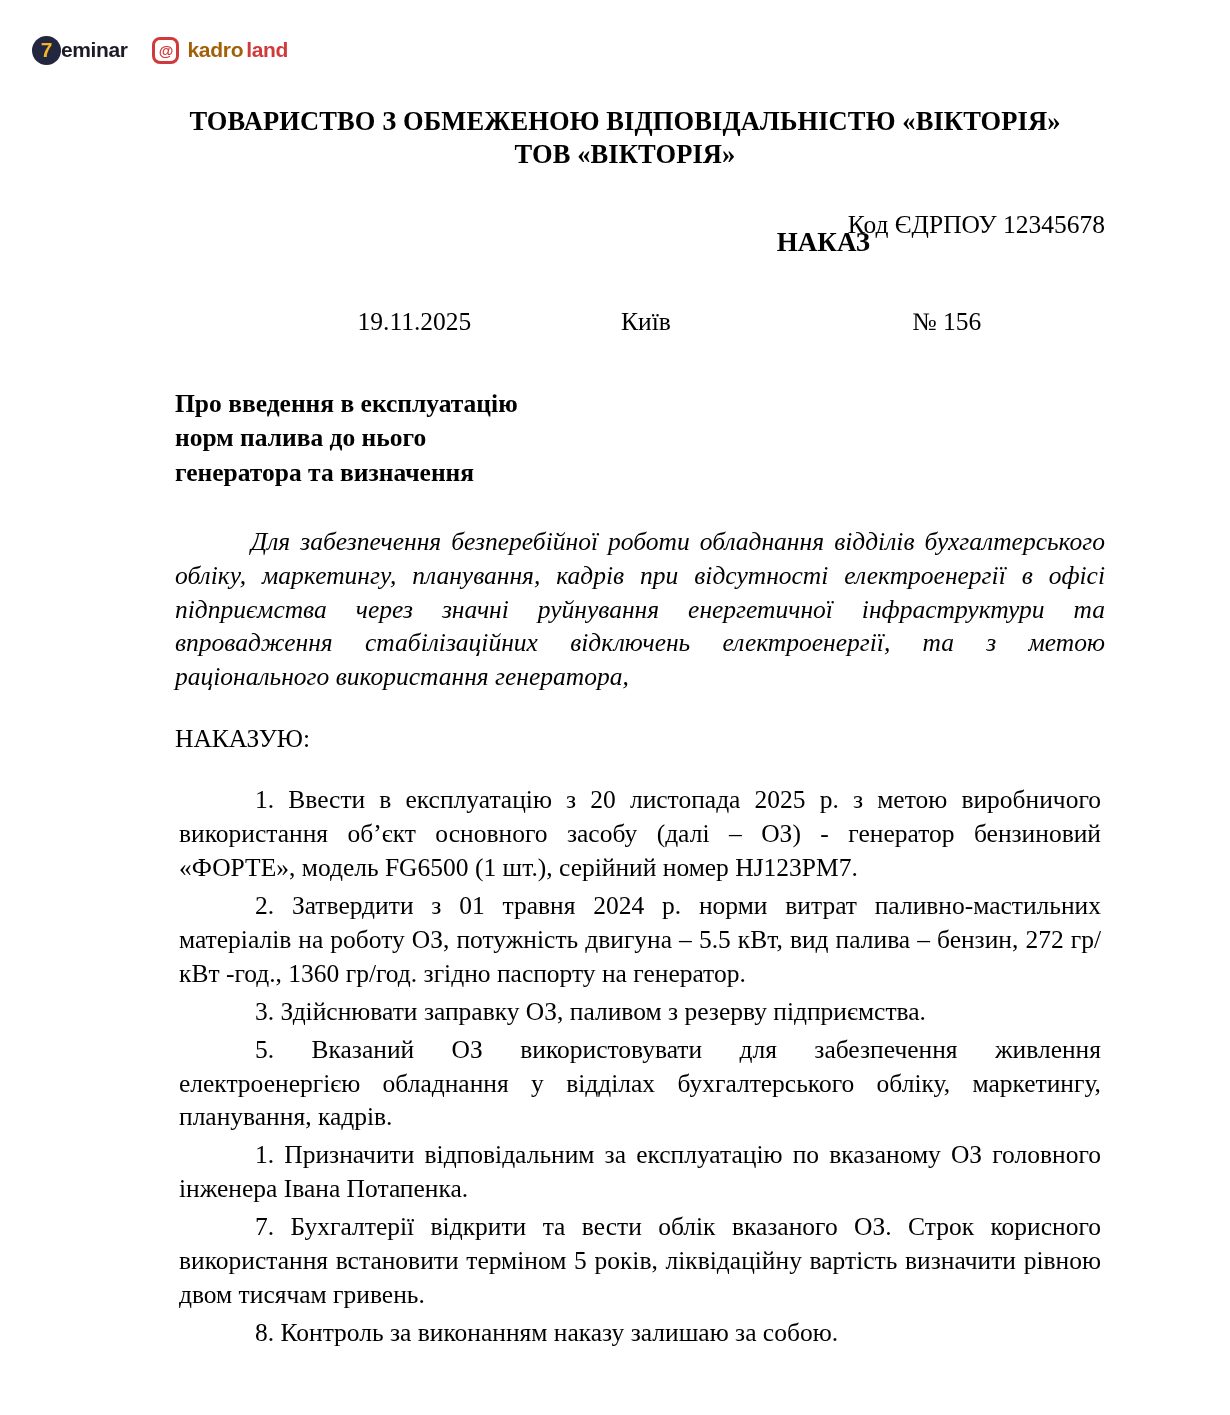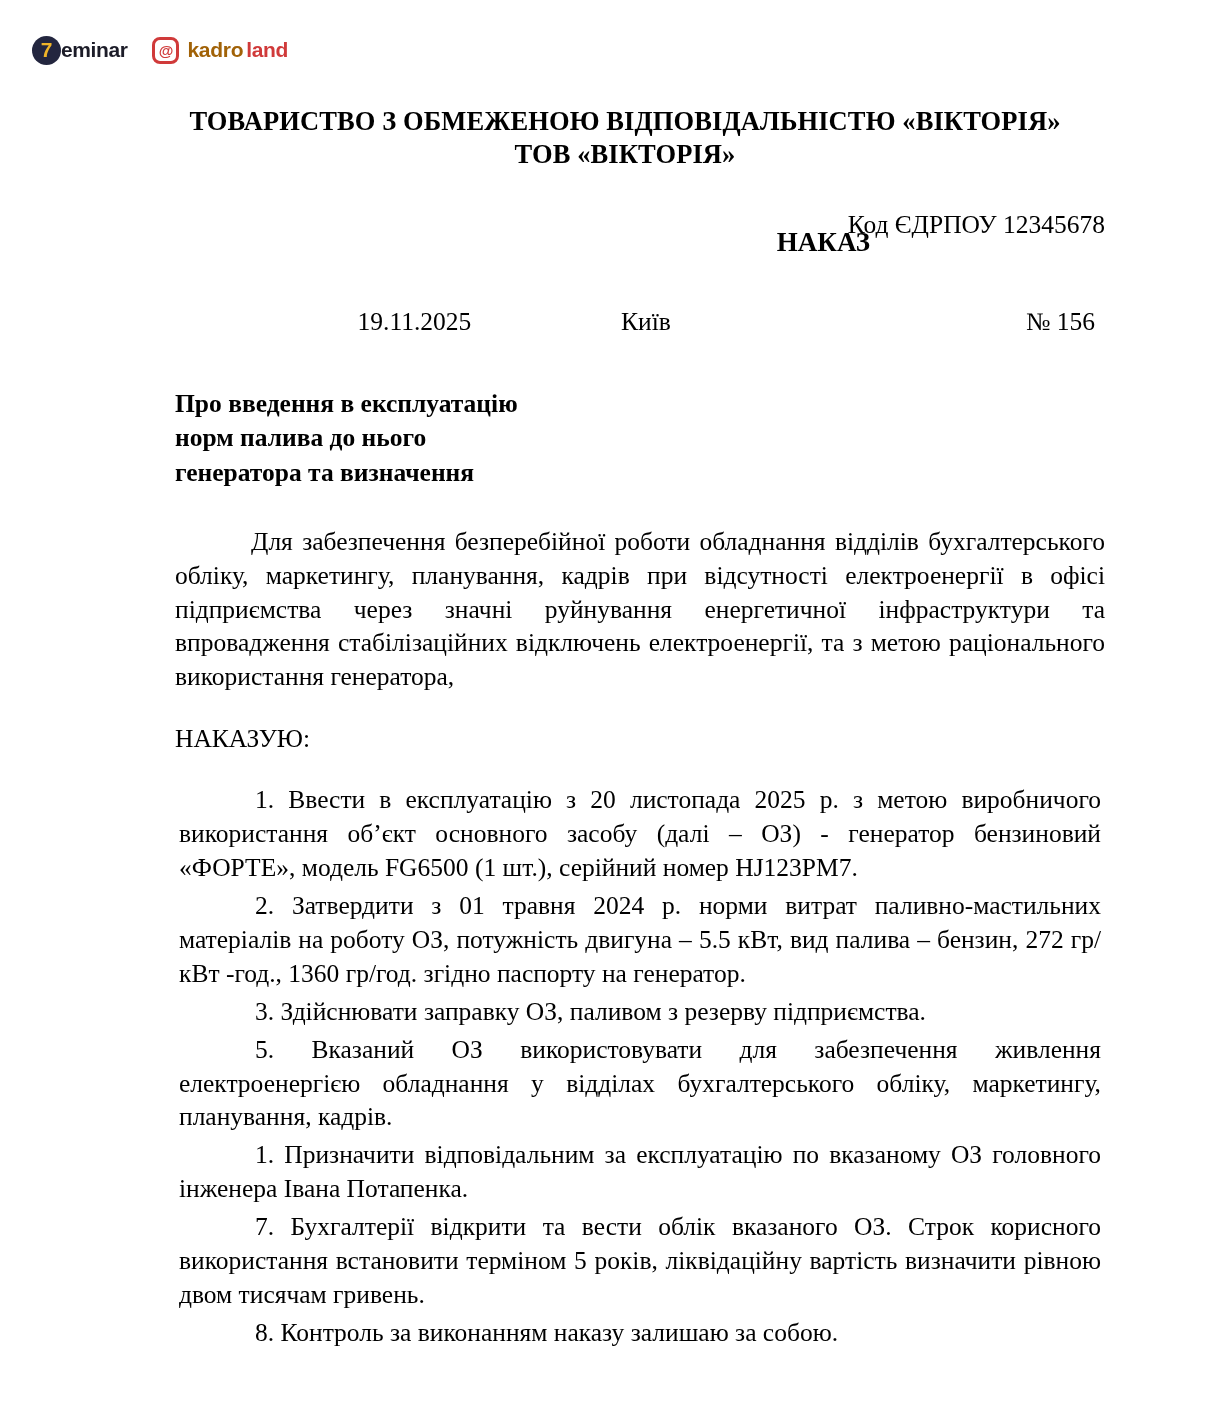--- a/index.html
+++ b/index.html
@@ -123,35 +123,36 @@
   }
 
   .meta-row {
     margin-top: 49px;
     display: flex;
     font-size: 25.5px;
     align-items: baseline;
   }
   .meta-date { width: 33%; text-align: right; }
   .meta-city { width: 34%; text-align: center; padding-left: 22px; }
-  .meta-num  { width: 33%; text-align: right; padding-right: 75px; }
+  .meta-num  { width: 33%; text-align: center; padding-right: 75px; }
 
   .subject {
     margin-top: 50px;
     font-weight: 700;
     font-size: 25.5px;
     line-height: 1.36;
   }
 
   .para {
     font-size: 25.5px;
     line-height: 1.33;
     text-align: justify;
     margin: 0;
     padding-right: 65px;
+    font-style: italic;
   }
   .para.intro {
     margin-top: 34px;
     text-indent: 76px;
   }
   .nakazuyu {
     font-size: 25.5px;
     margin-top: 30px;
   }
   .items {

